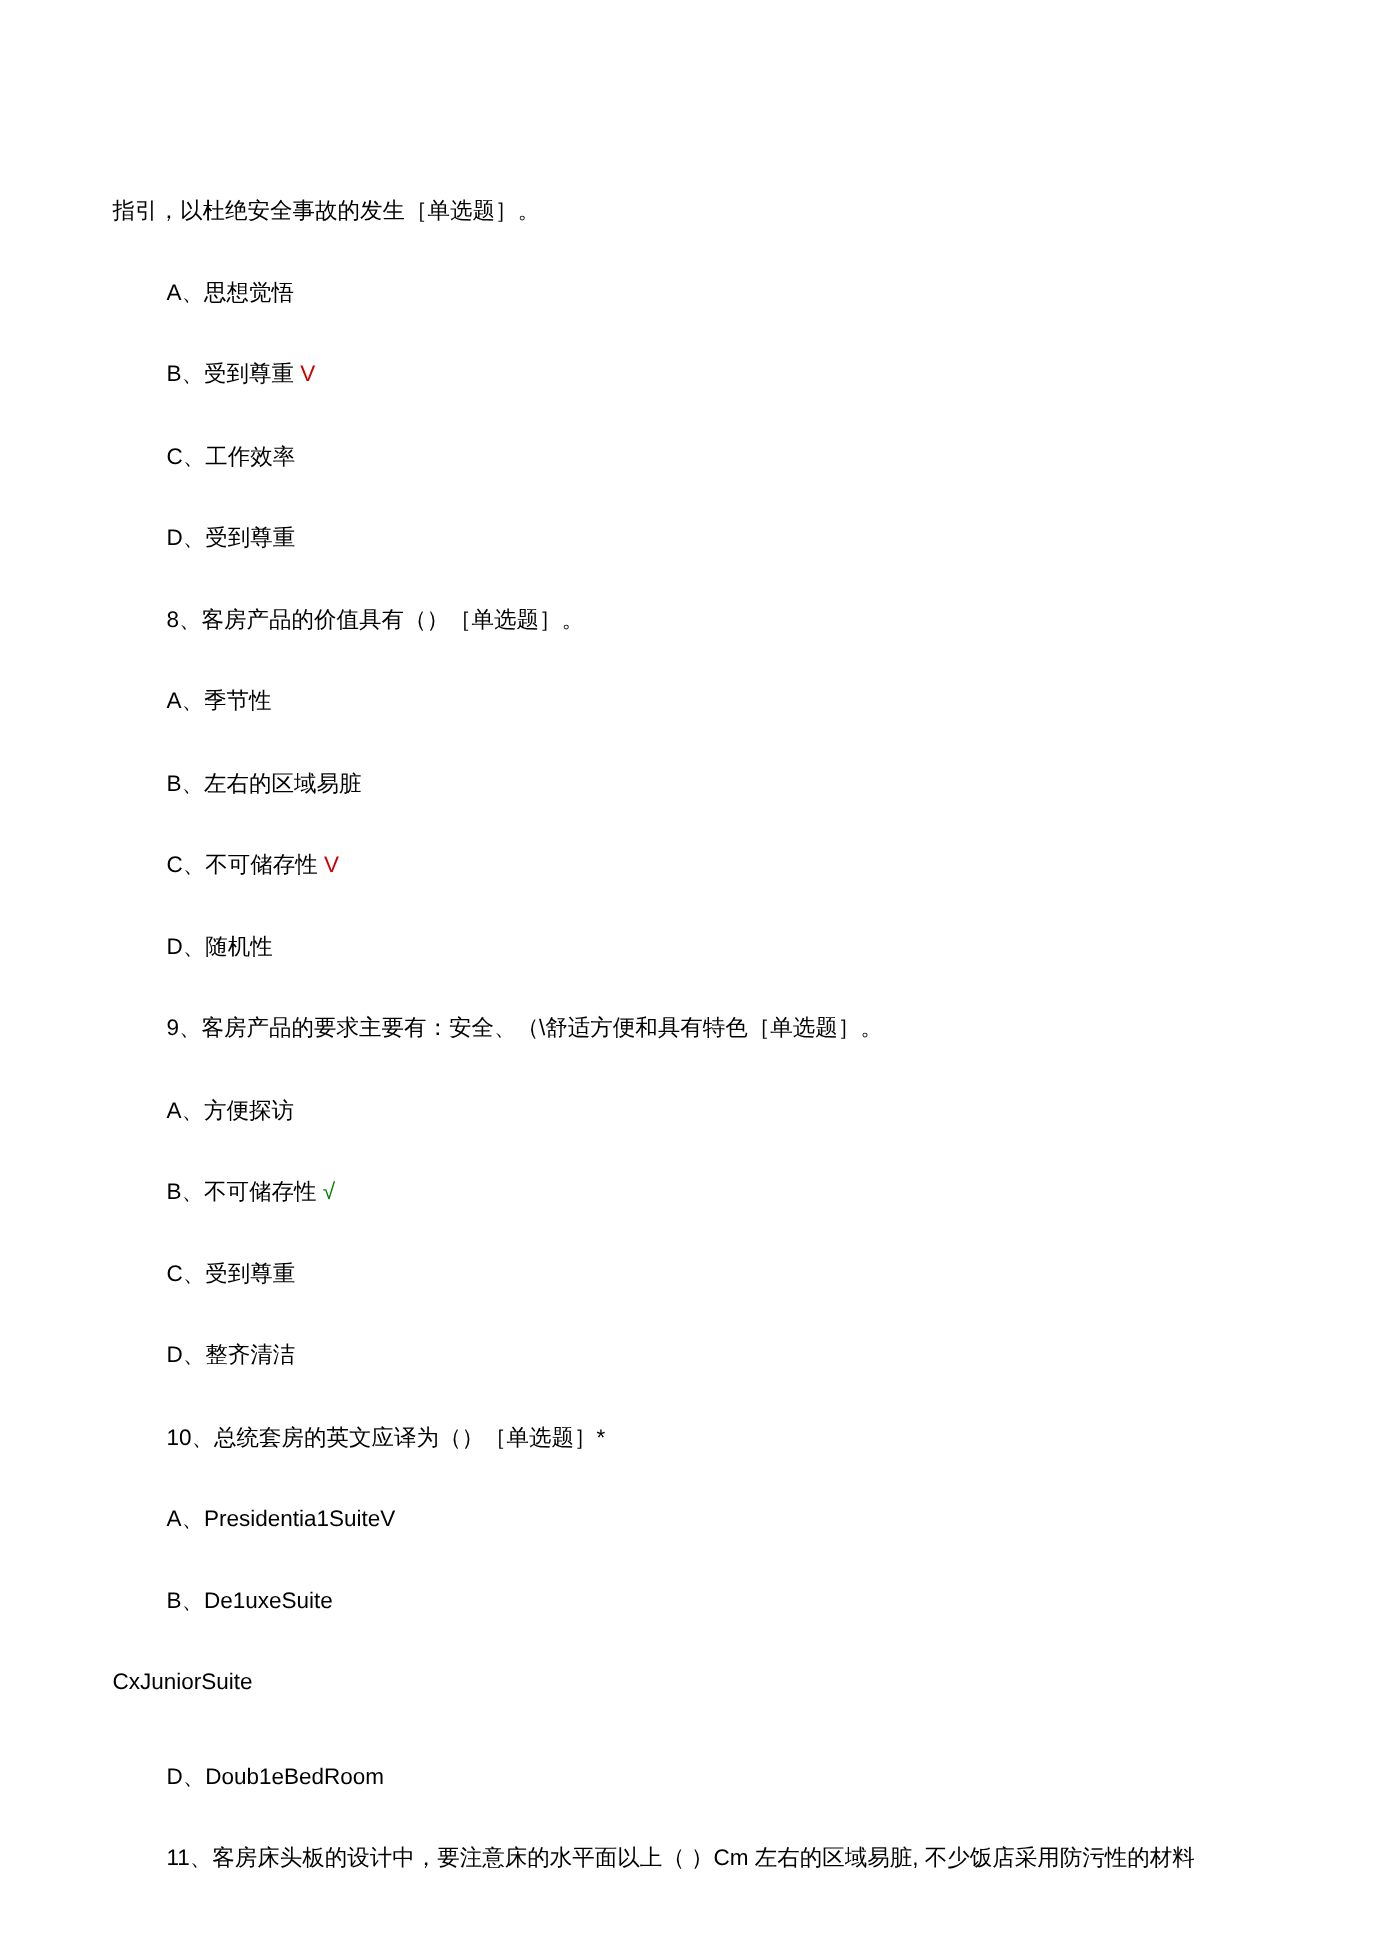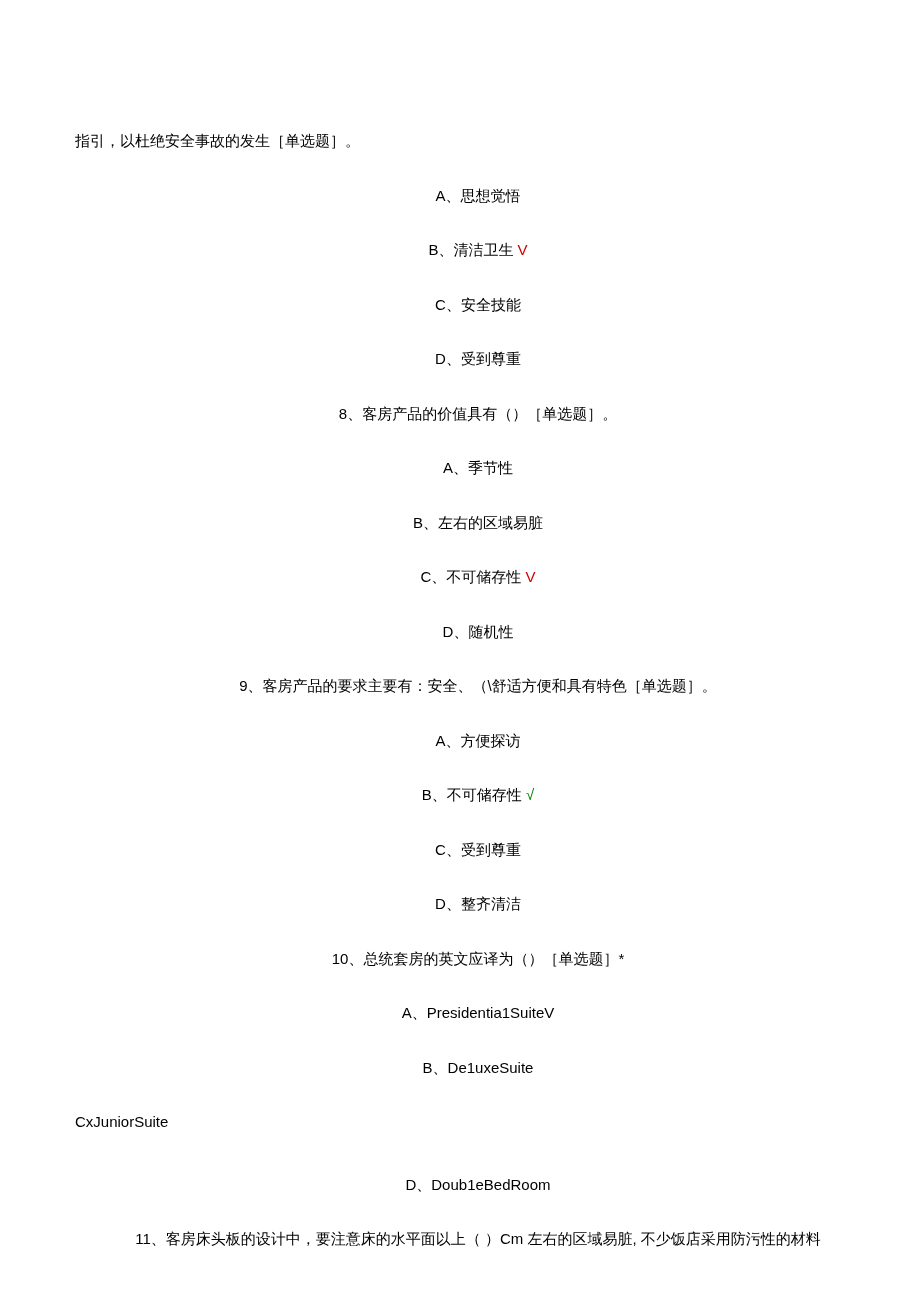--- a/index.html
+++ b/index.html
@@ -11,44 +11,43 @@
       font-family: "Microsoft YaHei", "SimSun", Arial, sans-serif;
       font-size: 15px;
       color: #000000;
       line-height: 1.5;
     }
     .line {
       margin-bottom: 32px;
     }
     .indent {
       padding-left: 36px;
-      text-align: center;
     }
     .red {
       color: #d00000;
     }
     .green {
       color: #008000;
     }
   </style>
 </head>
 <body>
 
 <div class="line">
   <span>指引，以杜绝安全事故的发生［单选题］。</span>
 </div>
 
 <div class="line indent">
   <span>A、思想觉悟</span>
 </div>
 <div class="line indent">
-  <span>B、清洁卫生 </span><span class="red">V</span>
+  <span>B、受到尊重 </span><span class="red">V</span>
 </div>
 <div class="line indent">
-  <span>C、安全技能</span>
+  <span>C、工作效率</span>
 </div>
 <div class="line indent">
   <span>D、受到尊重</span>
 </div>
 
 <div class="line indent">
   <span>8、客房产品的价值具有（）［单选题］。</span>
 </div>
 <div class="line indent">
   <span>A、季节性</span>

